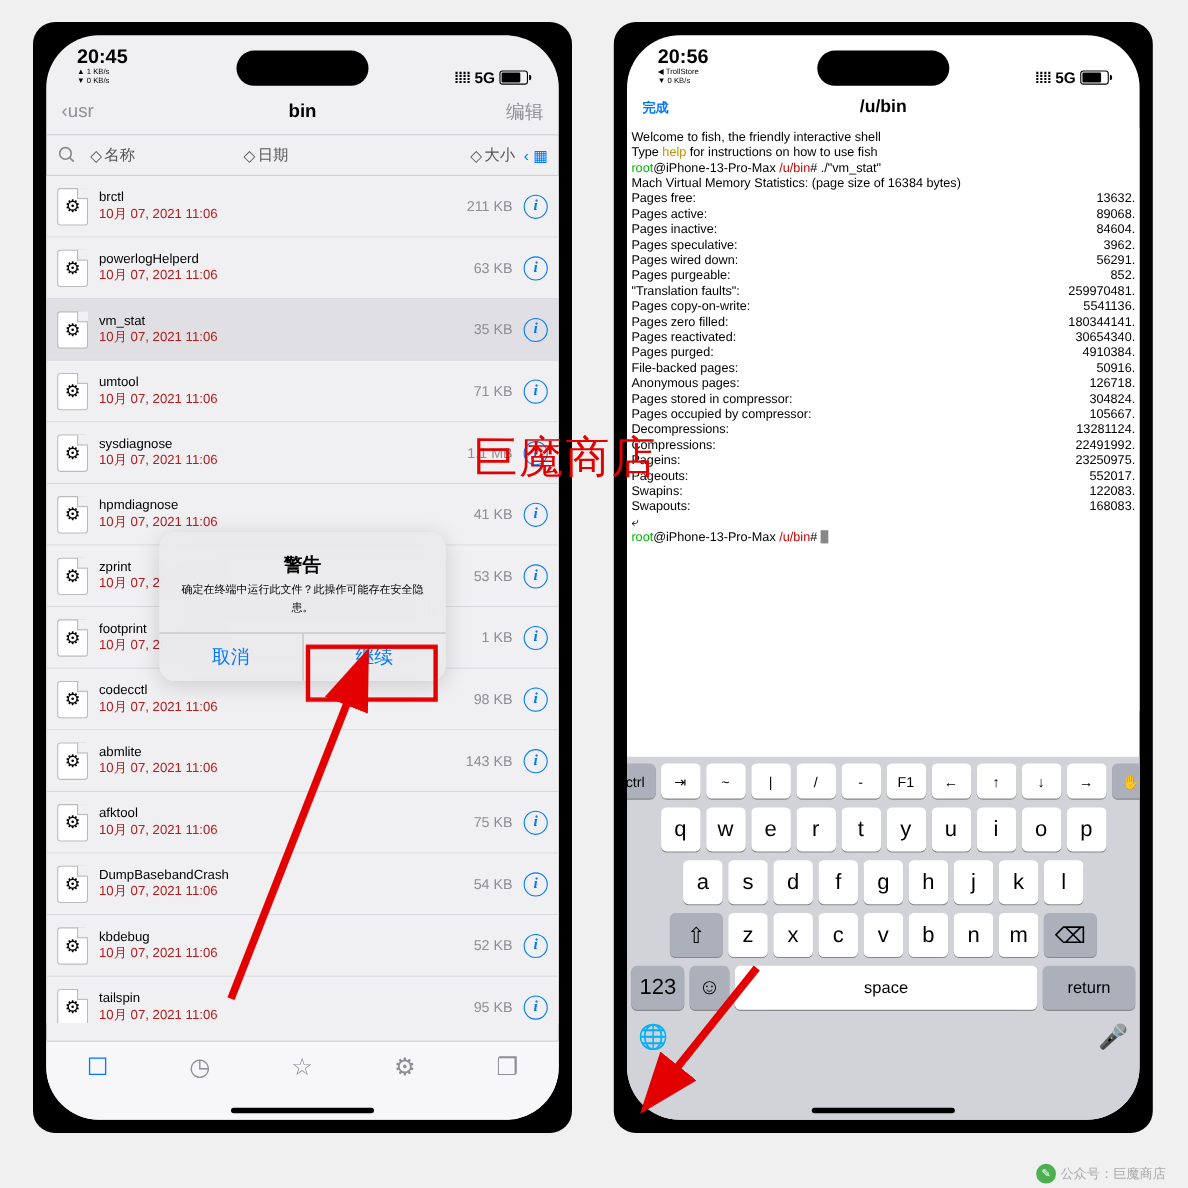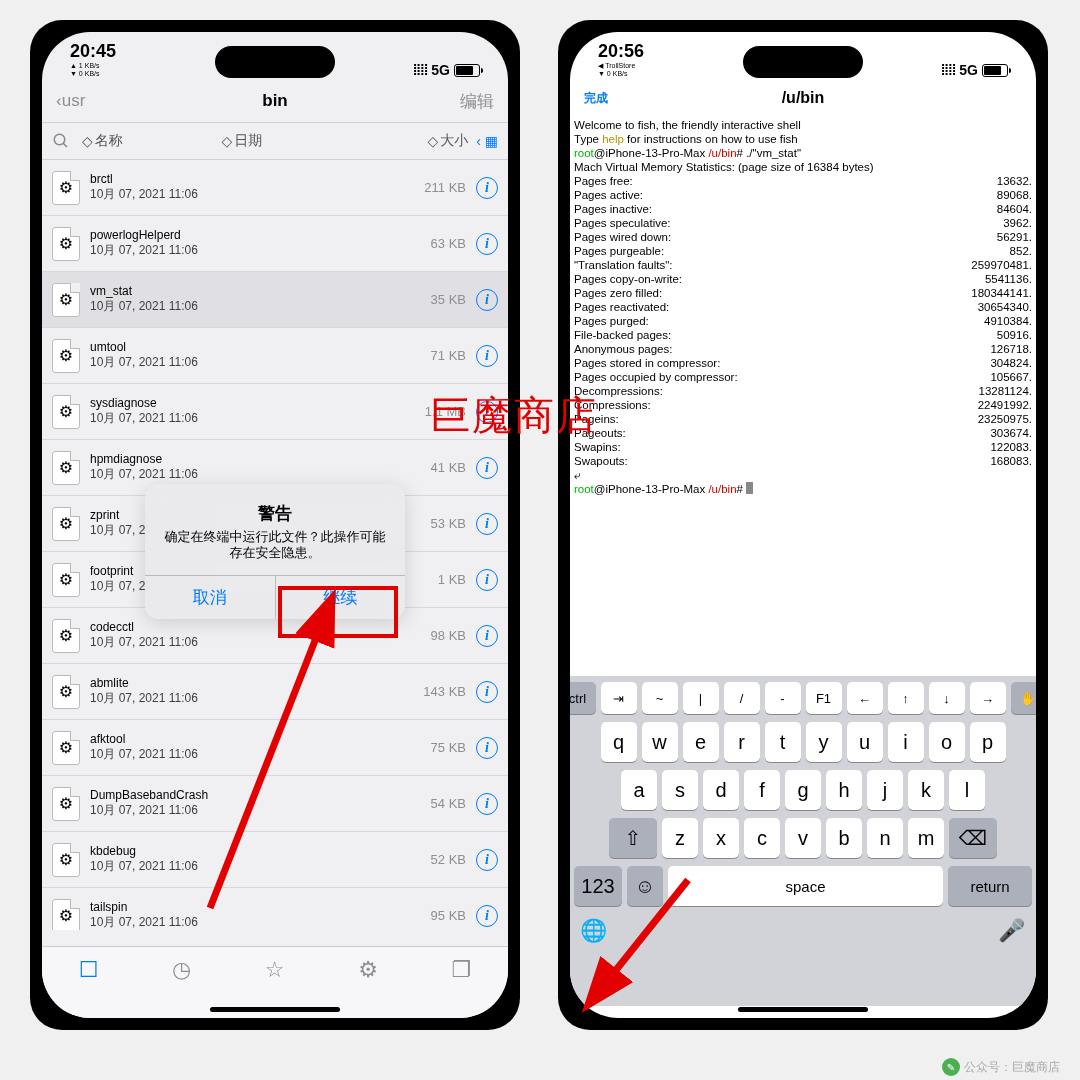--- a/index.html
+++ b/index.html
@@ -1,17 +1,17 @@
 <!DOCTYPE html>
 <html><head>
 <meta charset="utf-8">
 <style>
 *{box-sizing:border-box;margin:0;padding:0;font-family:-apple-system,Helvetica,Arial,sans-serif}
 body{background:#f0f0f0;width:1080px;height:1080px;position:relative}
-.phone{position:absolute;width:490px;height:1010px;background:#000;border-radius:32px;padding:12px}
+.phone{position:absolute;width:490px;height:1010px;background:#000;border-radius:20px;padding:12px}
 .phone-left{left:30px;top:20px}
 .phone-right{left:558px;top:20px}
 .screen{width:100%;height:100%;border-radius:48px;overflow:hidden;position:relative}
 .screen-left{background:#f0f0f2}
 .screen-right{background:#fff}
 .notch{position:absolute;top:14px;left:50%;transform:translateX(-50%);width:120px;height:32px;background:#000;border-radius:18px;z-index:100}
 .status{height:48px;display:flex;justify-content:space-between;align-items:flex-end;padding:0 28px 2px;font-size:16px;font-weight:600}
 .status-left{display:flex;flex-direction:column;align-items:flex-start}
 .status-time{font-size:18px;font-weight:700}
 .status-sub{font-size:7px;font-weight:400;line-height:8px}
@@ -31,50 +31,50 @@
 .sort-date{flex:1.3}
 .sort-size{flex:1;justify-content:flex-end;padding-right:8px}
 .sort-view{display:flex;align-items:center;gap:4px;color:#007aff}
 .file-list{height:770px;overflow:hidden}
 .file-row{height:56px;display:flex;align-items:center;padding:0 10px;border-bottom:0.5px solid #d8d8dc;background:#f0f0f2}
 .file-row.selected{background:#e0e0e4}
 .file-icon{width:28px;height:34px;background:#fff;border:1px solid #bbb;border-radius:3px;margin-right:10px;display:flex;align-items:center;justify-content:center;font-size:16px;position:relative}
 .file-icon::before{content:"";position:absolute;top:-1px;right:-1px;width:9px;height:9px;background:#f0f0f2;border-left:1px solid #bbb;border-bottom:1px solid #bbb}
 .file-info{flex:1}
 .file-name{font-size:12px;color:#000}
-.file-date{font-size:12px;color:#404040}
+.file-date{font-size:12px;color:#b91c1c}
 .file-size{font-size:13px;color:#8e8e93;margin-right:10px}
 .info-btn{width:22px;height:22px;border:1.5px solid #007aff;border-radius:50%;color:#007aff;display:flex;align-items:center;justify-content:center;font-family:serif;font-style:italic;font-size:14px;font-weight:bold}
 .tab-bar{position:absolute;bottom:0;left:0;right:0;height:72px;background:#f7f7f9;border-top:0.5px solid #ccc;display:flex;justify-content:space-around;align-items:flex-start;padding-top:10px}
 .tab-item{color:#8e8e93;font-size:22px}
 .tab-item.active{color:#007aff}
 .home-ind{position:absolute;bottom:6px;left:50%;transform:translateX(-50%);width:130px;height:5px;background:#000;border-radius:3px}
 .alert{position:absolute;top:452px;left:50%;transform:translateX(-50%);width:260px;background:#eaeaecf0;border-radius:14px;z-index:50;box-shadow:0 4px 20px rgba(0,0,0,0.15);backdrop-filter:blur(10px)}
 .alert-body{padding:18px 16px 14px;text-align:center}
 .alert-title{font-size:17px;font-weight:600;margin-bottom:4px}
-.alert-msg{font-size:13px;line-height:16px}
+.alert-msg{font-size:10px;line-height:16px}
 .alert-btns{display:flex;border-top:0.5px solid #bbb;height:44px}
 .alert-btn{flex:1;display:flex;align-items:center;justify-content:center;color:#007aff;font-size:17px}
 .alert-btn:first-child{border-right:0.5px solid #bbb}
 .red-box{position:absolute;border:4px solid #e30000;z-index:60}
 .watermark{position:absolute;color:#e30000;font-size:40px;font-weight:400;z-index:70;letter-spacing:2px}
 .arrow{position:absolute;z-index:55}
 .arrow svg{overflow:visible}
 .term-nav{height:36px;display:flex;align-items:center;padding:0 14px;position:relative}
 .term-title{position:absolute;left:50%;transform:translateX(-50%);font-size:16px;font-weight:600}
 .term-done{color:#007aff;font-size:12px;font-weight:600}
 .terminal{background:#fff;padding:2px 4px;font-family:Menlo,Consolas,monospace;font-size:11.5px;line-height:14px;height:530px}
 .tl{white-space:pre;display:flex}
 .tl-k{flex:0 0 auto}
 .tl-v{margin-left:auto}
 .t-green{color:#00b800}
 .t-yellow{color:#b89000}
 .t-red{color:#c00}
 .cursor{display:inline-block;width:7px;height:12px;background:#888;vertical-align:middle}
-.keyboard{position:absolute;bottom:12px;left:0;right:0;background:#d1d3d9;padding-top:6px;height:330px}
+.keyboard{position:absolute;bottom:0;left:0;right:0;background:#d1d3d9;padding-top:6px;height:330px}
 .key-row{display:flex;justify-content:center;gap:5px;margin-bottom:8px;padding:0 4px}
 .key{background:#fff;border-radius:5px;height:40px;display:flex;align-items:center;justify-content:center;font-size:20px;box-shadow:0 1px 0 #888;min-width:36px}
 .key.small{font-size:13px;min-width:36px;background:#abb0bb;height:32px}
 .key.small.w{background:#fff}
 .key.gray{background:#abb0bb}
 .key.wide{min-width:48px}
 .key.space{flex:1;font-size:15px}
 .key.ret{min-width:84px;font-size:15px}
 .key-bottom-row{display:flex;align-items:center;padding:4px 10px;gap:8px}
 .globe{font-size:22px;color:#5a5a5e}
@@ -308,21 +308,21 @@
           <div class="tl"><span class="tl-k">Pages zero filled:</span><span class="tl-v">180344141.</span></div>
           <div class="tl"><span class="tl-k">Pages reactivated:</span><span class="tl-v">30654340.</span></div>
           <div class="tl"><span class="tl-k">Pages purged:</span><span class="tl-v">4910384.</span></div>
           <div class="tl"><span class="tl-k">File-backed pages:</span><span class="tl-v">50916.</span></div>
           <div class="tl"><span class="tl-k">Anonymous pages:</span><span class="tl-v">126718.</span></div>
           <div class="tl"><span class="tl-k">Pages stored in compressor:</span><span class="tl-v">304824.</span></div>
           <div class="tl"><span class="tl-k">Pages occupied by compressor:</span><span class="tl-v">105667.</span></div>
           <div class="tl"><span class="tl-k">Decompressions:</span><span class="tl-v">13281124.</span></div>
           <div class="tl"><span class="tl-k">Compressions:</span><span class="tl-v">22491992.</span></div>
           <div class="tl"><span class="tl-k">Pageins:</span><span class="tl-v">23250975.</span></div>
-          <div class="tl"><span class="tl-k">Pageouts:</span><span class="tl-v">303674.</span></div>
+          <div class="tl"><span class="tl-k">Pageouts:</span><span class="tl-v">552017.</span></div>
           <div class="tl"><span class="tl-k">Swapins:</span><span class="tl-v">122083.</span></div>
           <div class="tl"><span class="tl-k">Swapouts:</span><span class="tl-v">168083.</span></div>
         </div>
    <div class="tl">⤶</div>
    <div class="tl"><span class="t-green">root</span><span>@iPhone-13-Pro-Max </span><span class="t-red">/u/bin</span>#&nbsp;<span class="cursor"></span></div>
   </div>
   <div class="keyboard">
    <div class="key-row" id="kb-top">
           <div class="key small">ctrl</div>
           <div class="key small w">⇥</div>

